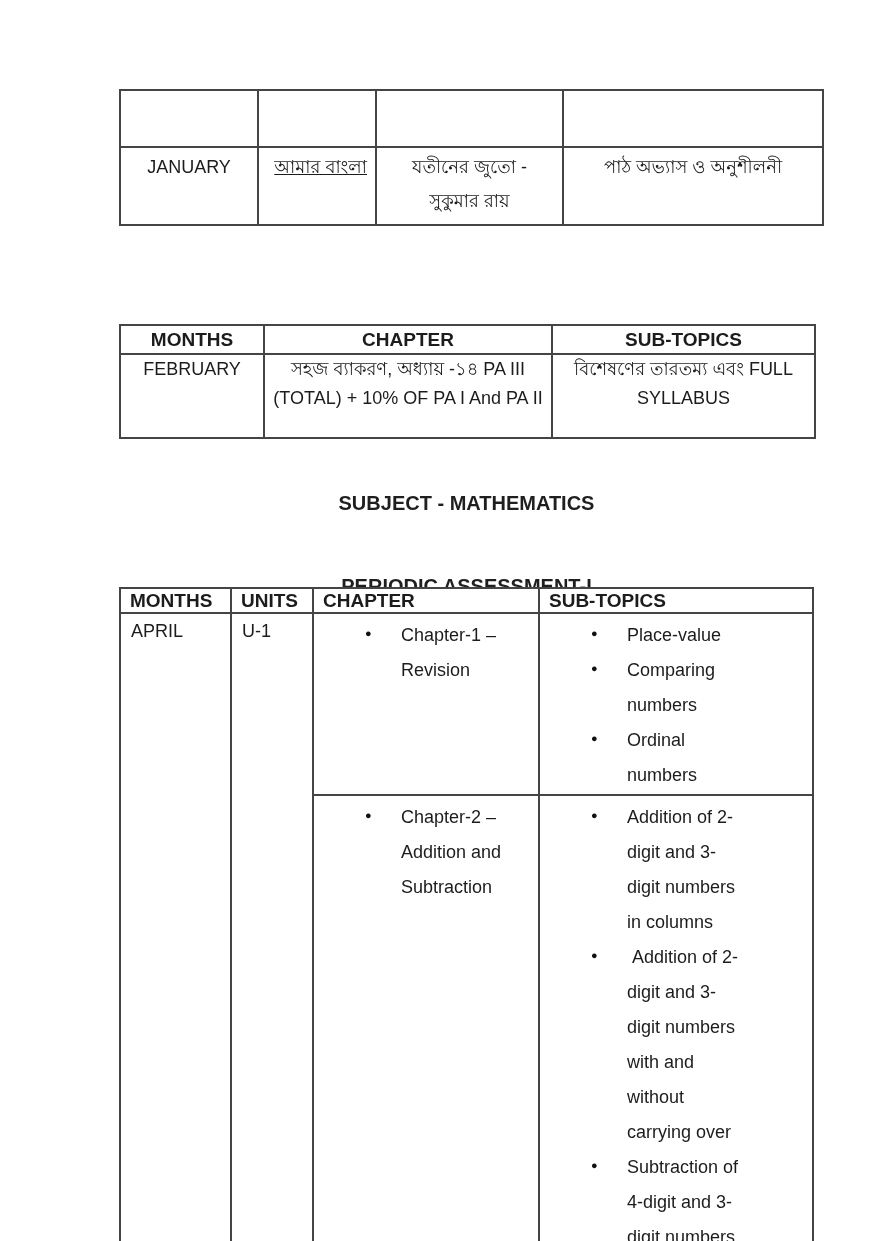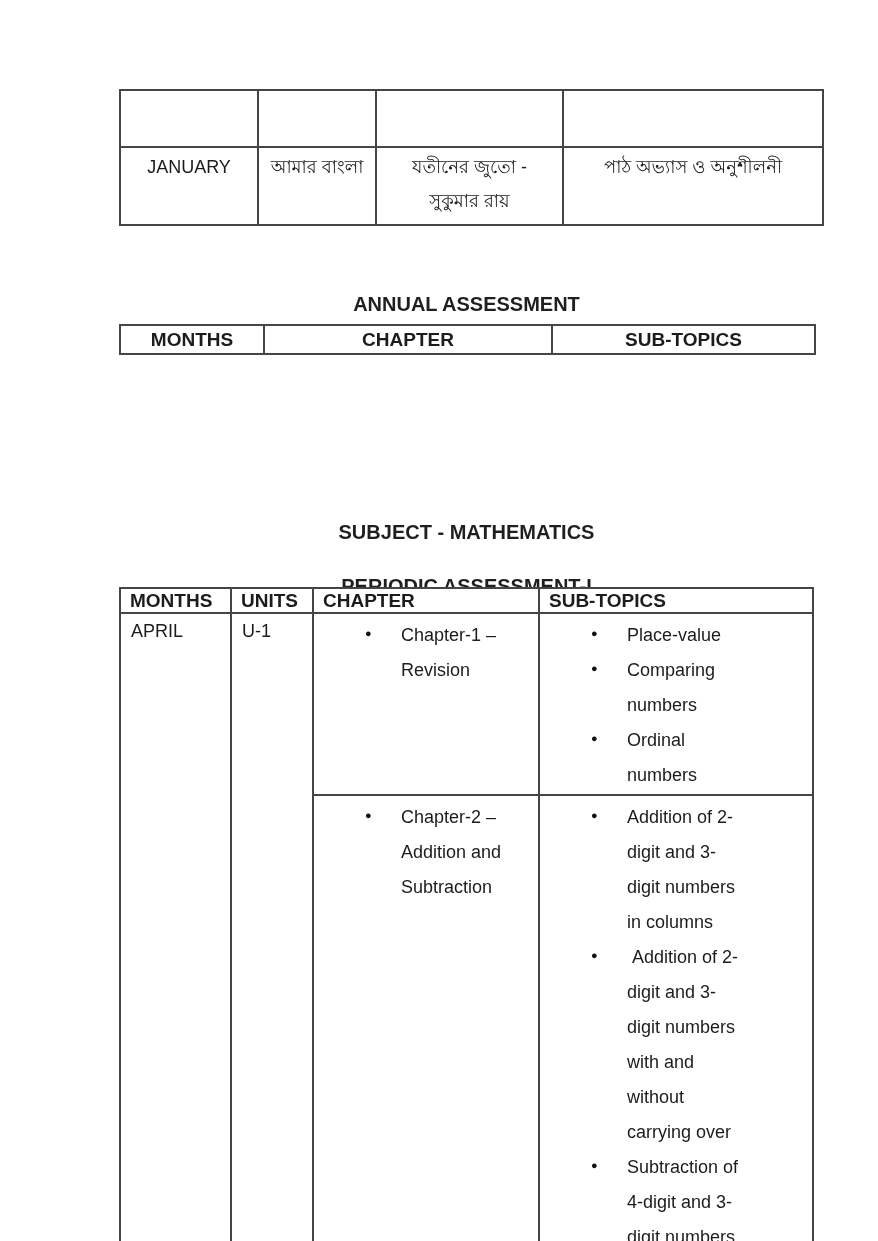--- a/index.html
+++ b/index.html
@@ -13,30 +13,30 @@
   }
   table { border-collapse:collapse; table-layout:fixed; position:absolute; background:#fff; }
   td,th { border:2px solid #454545; vertical-align:top; overflow:hidden; font-weight:normal; }
 
   
   .t1 { left:119px; top:89px; width:703px; }
   .t1 td { font-size:18px; line-height:34px; padding:2px 8px;border-radius:32px; }
   .t1 tr.empty td { height:51px; }
   .t1 tr.jan td { height:72px; }
   .t1 .al-c { text-align:center; }
-  .t1 .al-l { text-align:center; }
+  .t1 .al-l { text-align:right;text-decoration:underline; }
 
   
   .heading {
     position:absolute; left:119px; width:695px;
     text-align:center; font-weight:bold; font-size:20px;
     line-height:25px; color:#1f1f1f; white-space:nowrap;
   }
   .h-annual   { top:292px; }
-  .h-subject  { top:520px; }
+  .h-subject  { top:491px; }
   .h-periodic { top:538px;margin-top:36px; }
 
   
   .t2 { left:119px; top:324px; width:695px; }
   .t2 th { font-size:19px; font-weight:bold; text-align:center; line-height:27px; padding:0 4px; height:27px; }
   .t2 td { font-size:18px; text-align:center; line-height:29px; padding:0 8px; height:82px; }
 
   
   .t3 { left:119px; top:587px; width:693px; }
   .t3 th { font-size:19px; font-weight:bold; text-align:left; line-height:23px; padding:0 0 0 9px; height:23px; }
@@ -70,33 +70,37 @@
       </tr>
       <tr class="jan">
         <td class="al-c">JANUARY</td>
         <td class="al-l">আমার বাংলা</td>
         <td class="al-c">যতীনের জুতো - সুকুমার রায়</td>
         <td class="al-c">পাঠ অভ্যাস ও অনুশীলনী</td>
       </tr>
     </tbody>
   </table>
 
-  <div class="heading h-annual">ANNUAL ASSESSMENT</div>
 
   <table class="t2">
     <colgroup>
       <col style="width:144px">
         <col style="width:288px">
         <col style="width:263px">
     </colgroup>
     <tbody>
       <tr>
         <th>MONTHS</th>
         <th>CHAPTER</th>
         <th>SUB-TOPICS</th>
+      </tr>
+      <tr>
+        <td>FEBRUARY</td>
+        <td>সহজ ব্যাকরণ, অধ্যায় -১৪ PA III (TOTAL) + 10% OF PA I And PA II</td>
+        <td>বিশেষণের তারতম্য এবং FULL SYLLABUS</td>
       </tr>
     </tbody>
   </table>
 
   <div class="heading h-subject">SUBJECT - MATHEMATICS</div>
   <div class="heading h-periodic">PERIODIC ASSESSMENT-I</div>
 
   <table class="t3">
     <colgroup>
       <col style="width:111px">

